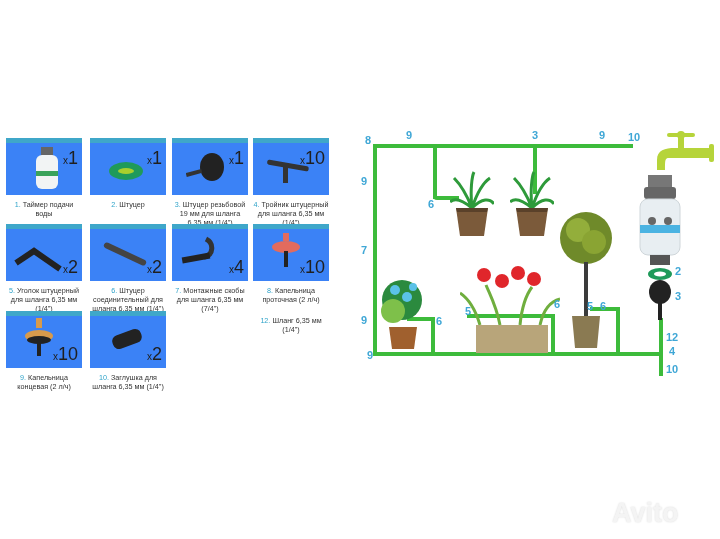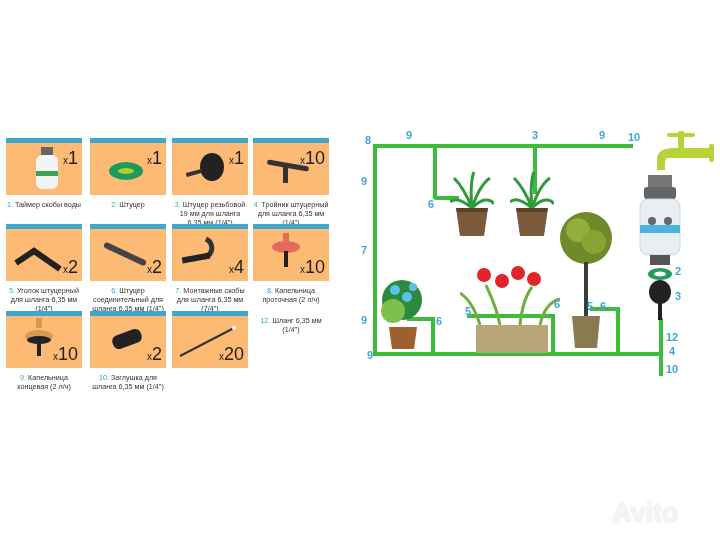--- a/index.html
+++ b/index.html
@@ -1,20 +1,20 @@
 <!DOCTYPE html>
 <html><head>
 <meta charset="utf-8">
 <style>
   * { box-sizing: border-box; margin: 0; padding: 0; }
   html, body { width: 720px; height: 539px; background: #ffffff; overflow: hidden; }
   body { position: relative; font-family: "Liberation Sans", sans-serif; }
 
   .card { position: absolute; width: 76px; }
-  .card-box { position: relative; width: 76px; height: 57px; background: #fdba74; border-top: 5px solid #3fa7c9; overflow: hidden; }
+  .card-box { position: relative; width: 76px; height: 57px; background: #3b82f6; border-top: 5px solid #3fa7c9; overflow: hidden; }
   .card-qty { position: absolute; right: 4px; top: 5px; font-size: 18px; color: #1f1f1f; font-family: "Liberation Sans", sans-serif; }
   .card-qty.bottom { top: auto; bottom: 3px; }
   .card-qty .x { font-size: 10px; }
   .card-label { margin-top: 5px; font-size: 7.2px; line-height: 9px; color: #333; text-align: center; }
   .card-label .num { color: #2fa3c9; }
   .card-icon { position: absolute; }
 
   .diag { position: absolute; left: 355px; top: 120px; width: 365px; height: 270px; }
   .pipe { position: absolute; background: #3dbb3b; }
   .dlabel { position: absolute; font-size: 11px; font-weight: bold; color: #3fa7d6; font-family: "Liberation Sans", sans-serif; }
@@ -26,21 +26,21 @@
 <div id="cards">
     <div class="card" style="left: 6px; top: 138px;">
       <div class="card-box">
         <span class="card-icon" style="left:26px;top:4px;"><svg width="30" height="46" viewBox="0 0 30 46">
             <rect x="9" y="0" width="12" height="8" fill="#666"></rect>
             <rect x="4" y="8" width="22" height="34" rx="6" fill="#f2f4f4"></rect>
             <rect x="4" y="24" width="22" height="5" fill="#3aa35a"></rect>
           </svg></span>
         <span class="card-qty"><span class="x">x</span>1</span>
       </div>
-      <div class="card-label"><span class="num">1. </span><span>Таймер скобы воды</span></div>
+      <div class="card-label"><span class="num">1. </span><span>Таймер подачи воды</span></div>
     </div>
     <div class="card" style="left: 90px; top: 138px;">
       <div class="card-box">
         <span class="card-icon" style="left:18px;top:18px;"><svg width="36" height="20" viewBox="0 0 36 20">
             <ellipse cx="18" cy="10" rx="17" ry="9" fill="#1f9a5a"></ellipse>
             <ellipse cx="18" cy="10" rx="8" ry="3" fill="#a9cf2d"></ellipse>
           </svg></span>
         <span class="card-qty"><span class="x">x</span>1</span>
       </div>
       <div class="card-label"><span class="num">2. </span><span>Штуцер</span></div>
@@ -119,27 +119,20 @@
     <div class="card" style="left: 90px; top: 311px;">
       <div class="card-box">
         <span class="card-icon" style="left:20px;top:10px;"><svg width="34" height="26" viewBox="0 0 34 26">
             <rect x="2" y="6" width="30" height="14" rx="6" fill="#222" transform="rotate(-20 17 13)"></rect>
           </svg></span>
         <span class="card-qty bottom"><span class="x">x</span>2</span>
       </div>
       <div class="card-label"><span class="num">10. </span><span>Заглушка для шланга 6,35 мм (1/4")</span></div>
     </div>
     <div class="card" style="left: 172px; top: 311px;">
-      <div class="card-box">
-        <span class="card-icon" style="left:6px;top:8px;"><svg width="60" height="34" viewBox="0 0 60 34">
-            <line x1="2" y1="32" x2="56" y2="4" stroke="#333" stroke-width="2"></line>
-            <circle cx="56" cy="4" r="2" fill="#fff"></circle>
-          </svg></span>
-        <span class="card-qty bottom"><span class="x">x</span>20</span>
-      </div>
     </div>
     <div class="card" style="left: 253px; top: 311px;">
       <div class="card-label"><span class="num">12. </span><span>Шланг 6,35 мм (1/4")</span></div>
     </div>
   </div>
 
 <div class="diag">
 
   <div class="pipe" style="left:18px;top:24px;width:260px;height:4px;border-top-left-radius:6px;"></div>
   <div class="pipe" style="left:18px;top:24px;width:4px;height:212px;"></div>

